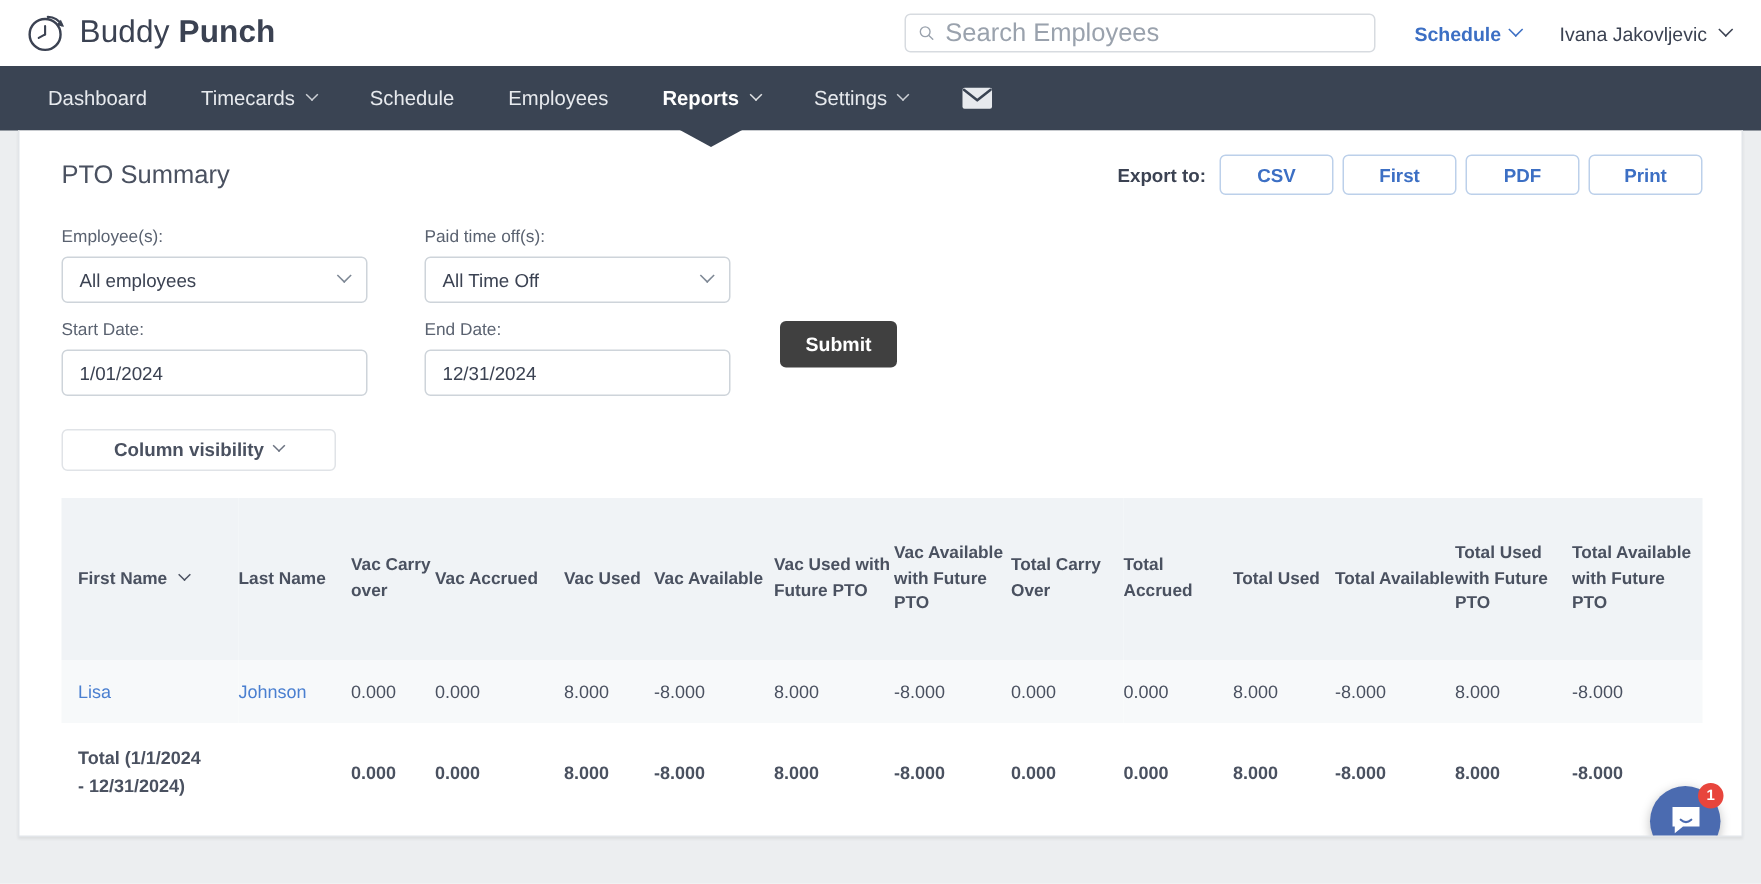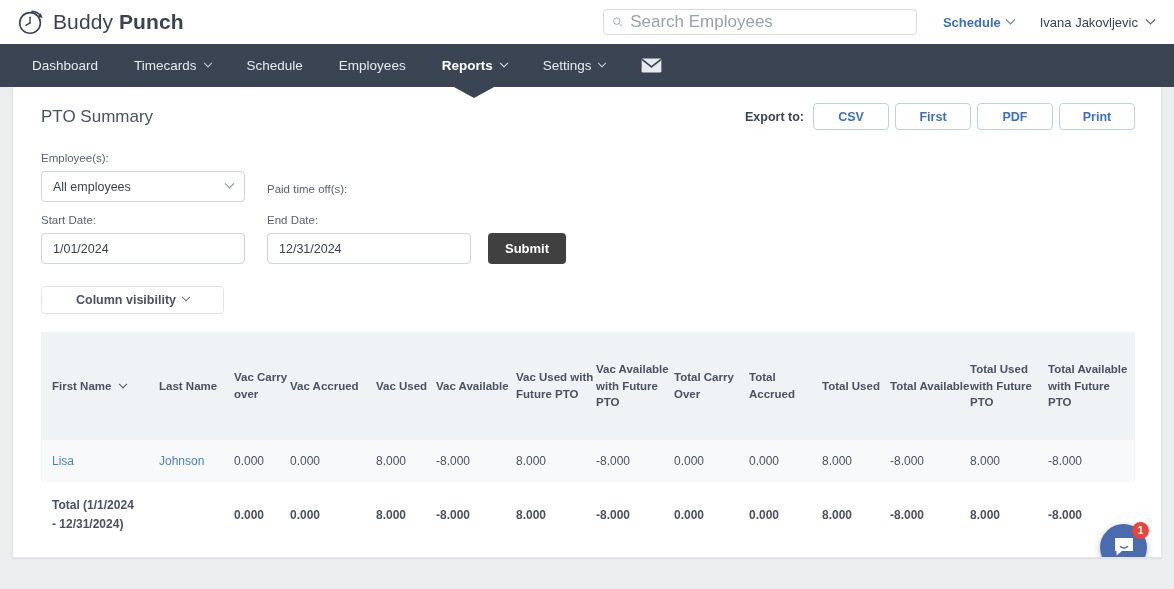--- a/index.html
+++ b/index.html
@@ -107,21 +107,21 @@
   .btn-export {
     width: 76px; height: 27px;
     border: 1px solid #bcd0ea; border-radius: 4px;
     background: #fff; color: #3c6fc4;
     font-size: 12.5px; font-weight: 700; cursor: pointer;
     font-family: "Liberation Sans", sans-serif;
   }
 
   
   .filters { padding: 22px 28px 0 28px; }
-  .frow { display: flex; align-items: flex-end; gap: 11px; }
+  .frow { display: flex; align-items: flex-start; gap: 27px; }
   .fgroup { display: flex; flex-direction: column; }
   .flabel {
     font-size: 11.5px; color: #5a6270; margin-bottom: 7px;
   }
   .select-box, .date-box {
     height: 31px; border: 1px solid #ced4da; border-radius: 4px;
     background: #fff; display: flex; align-items: center;
     padding: 0 11px; font-size: 12.5px; color: #3b4252;
     cursor: pointer;
   }
@@ -290,20 +290,24 @@
       <div class="frow">
         <div class="fgroup">
           <span class="flabel">Employee(s):</span>
           <div class="select-box">
             <span>All employees</span>
             <i class="chev"></i>
           </div>
         </div>
         <div class="fgroup" style="margin-left:11px">
           <span class="flabel">Paid time off(s):</span>
+          <div class="select-box wide">
+            <span>All Time Off</span>
+            <i class="chev"></i>
+          </div>
         </div>
       </div>
 
       <div class="frow frow2">
         <div class="fgroup">
           <span class="flabel">Start Date:</span>
           <div class="date-box">
             <input type="text" value="1/01/2024" style="">
           </div>
         </div>

